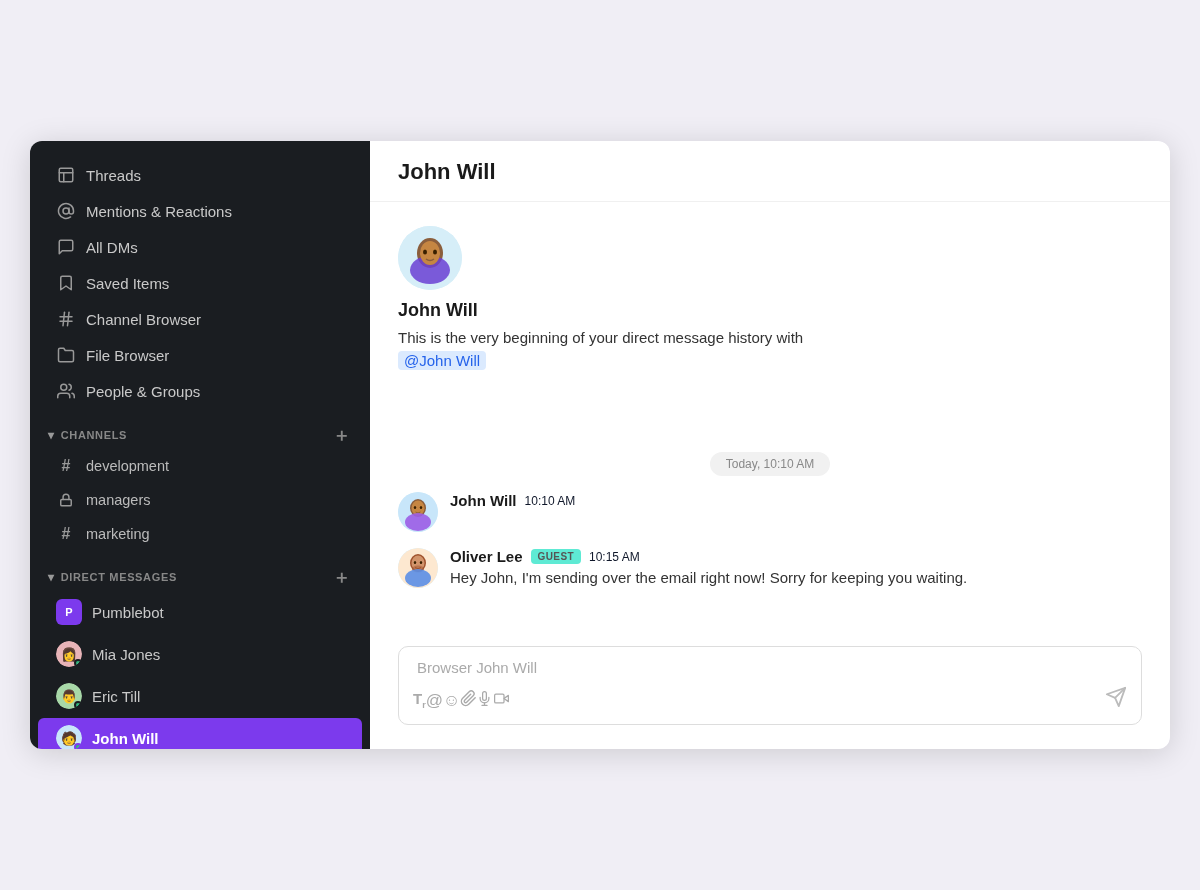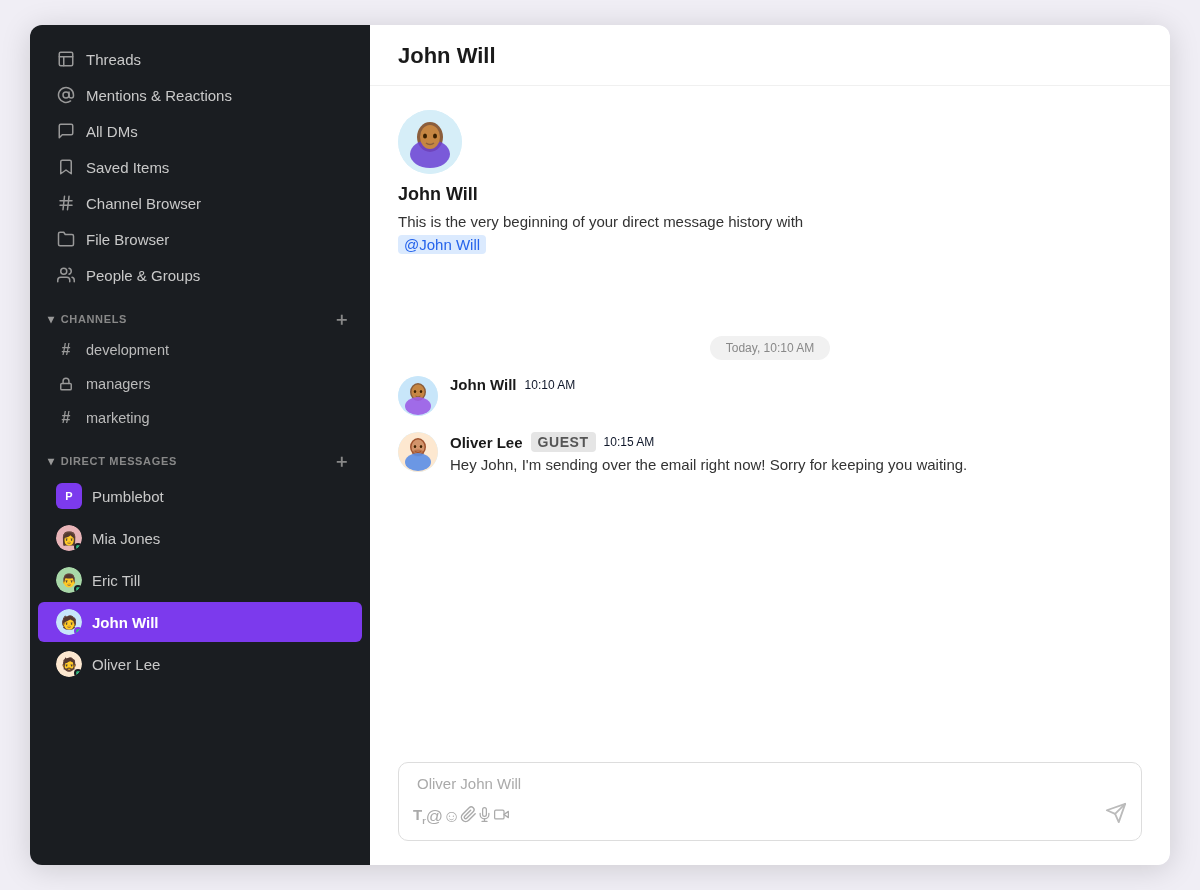--- a/index.html
+++ b/index.html
@@ -9,21 +9,21 @@
       display: flex;
       justify-content: center;
       align-items: center;
       width: 1200px;
       height: 890px;
       overflow: hidden;
     }
     .app-container {
       display: flex;
       width: 1140px;
-      height: 840px;
+      height: 608px;
       border-radius: 12px;
       overflow: hidden;
       box-shadow: 0 4px 30px rgba(0,0,0,0.15);
     }
     
     .sidebar {
       width: 340px;
       min-width: 340px;
       background: #1a1d21;
       color: #ccc;
@@ -218,23 +218,23 @@
     .msg-name {
       font-weight: 700;
       font-size: 15px;
       color: #1a1a1a;
     }
     .msg-time {
       font-size: 12px;
       color: #0f172a;
     }
     .guest-badge {
-      background: #e5e5e5;
+      background: #5eead4;
       color: #555;
-      font-size: 14px;
+      font-size: 10px;
       font-weight: 700;
       padding: 2px 7px;
       border-radius: 4px;
       letter-spacing: 0.04em;
     }
     .msg-text {
       font-size: 15px;
       color: #333;
       line-height: 1.5;
     }
@@ -504,21 +504,21 @@
             <span class="msg-time">10:15 AM</span>
           </div>
           <div class="msg-text">Hey John, I'm sending over the email right now! Sorry for keeping you waiting.</div>
         </div>
       </div>
 
     </div>
 
     <div class="chat-input-area">
       <div class="chat-input-box">
-        <div class="chat-input-placeholder">Oliver John Will</div>
+        <div class="chat-input-placeholder">Browser John Will</div>
         <div class="chat-input-toolbar">
           <div class="toolbar-icons">
             <span class="toolbar-icon" title="Format text" style="font-weight:700;font-size:15px;color:#aaa;">T<sub style="font-size:9px;">r</sub></span>
             <span class="toolbar-icon" title="Mention">@</span>
             <span class="toolbar-icon" title="Emoji">☺</span>
             <span class="toolbar-icon" title="Attach">
               <svg width="17" height="17" viewBox="0 0 24 24" fill="none" stroke="#aaa" stroke-width="2" stroke-linecap="round" stroke-linejoin="round">
                 <path d="M21.44 11.05l-9.19 9.19a6 6 0 0 1-8.49-8.49l9.19-9.19a4 4 0 0 1 5.66 5.66l-9.2 9.19a2 2 0 0 1-2.83-2.83l8.49-8.48"></path>
               </svg>
             </span>

